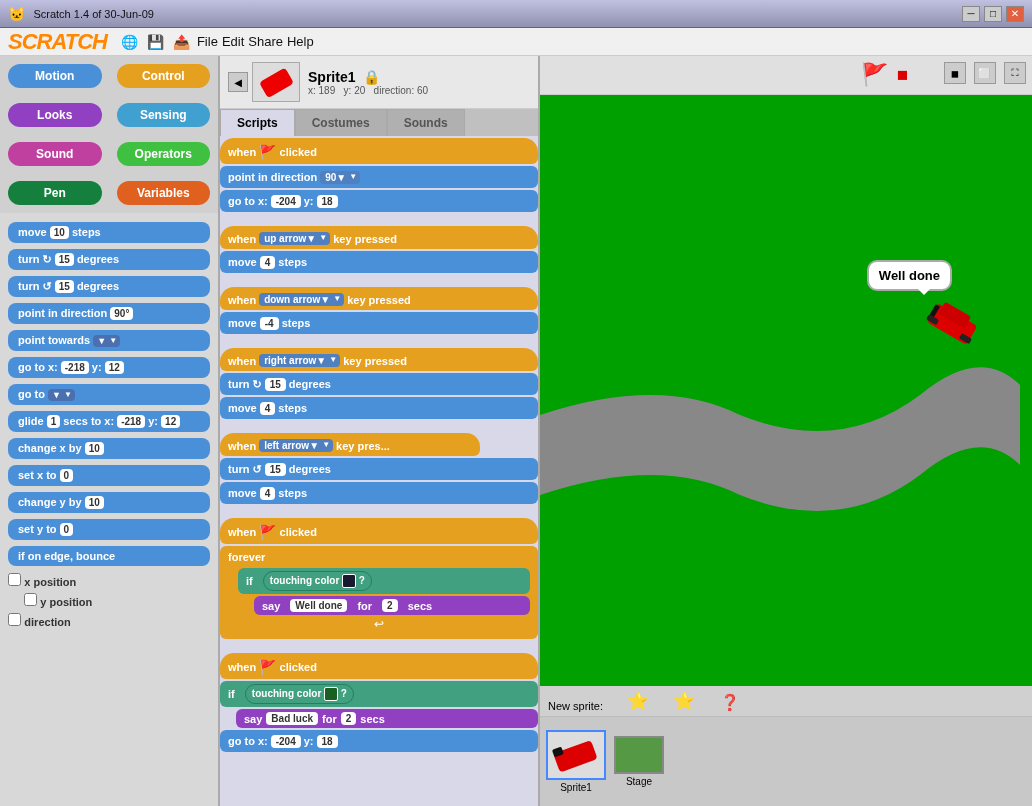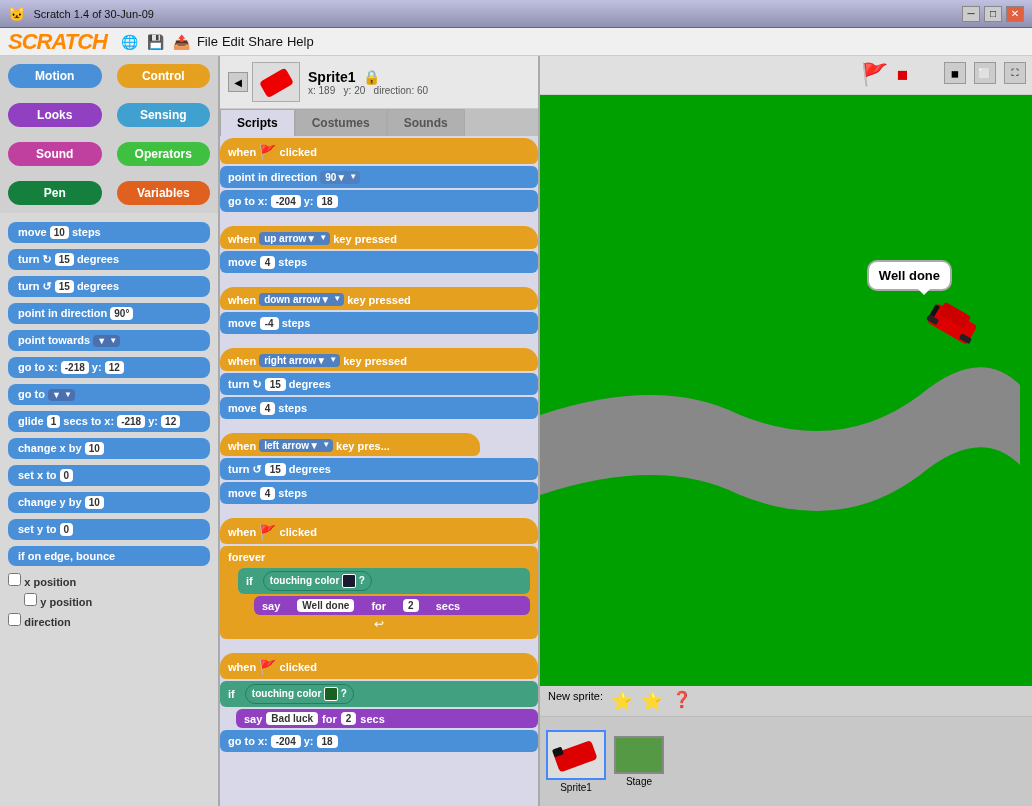--- a/index.html
+++ b/index.html
@@ -188,22 +188,22 @@
     #sprite-tray {
       background: #c8c8c8;
       height: 120px;
       display: flex;
       flex-direction: column;
     }
     #sprite-tray-header {
       background: #d0d0d0;
       padding: 4px 8px;
       display: flex;
-      align-items: flex-start;
-      gap: 8px;
+      align-items: flex-end;
+      gap: 24px;
       border-bottom: 1px solid #bbb;
       font-size: 11px;
     }
     .star-btn { font-size: 18px; cursor: pointer; }
     .question-btn { font-size: 16px; cursor: pointer; color: #555; }
     #sprite-tray-content {
       flex: 1;
       display: flex;
       align-items: center;
       padding: 6px;
@@ -389,21 +389,21 @@
       <div class="script-block">
         <div class="sb hat orange">
           when <span class="sb-green-flag">🚩</span> clicked
         </div>
         <div style="background:#e6a020;border-radius:6px;padding:4px 8px 8px 8px;margin:1px 0;">
           <span style="color:white;font-weight:bold;font-size:11px;">forever</span>
           <div style="margin-left:10px;margin-top:4px;">
             <div style="background:#40a080;border-radius:6px;padding:3px 8px;margin:2px 0;display:flex;align-items:center;gap:4px;color:white;font-weight:bold;font-size:11px;">
               if &nbsp;<span style="background:#40a080;border:1px solid #208060;border-radius:12px;padding:2px 6px;font-size:10px;">touching color <span style="display:inline-block;width:14px;height:14px;background:#1a1a2e;border-radius:2px;vertical-align:middle;border:1px solid white;"></span> ?</span>
             </div>
-            <div style="background:#9040c0;border-radius:6px;padding:3px 8px;margin:2px 0 2px 16px;display:flex;align-items:center;gap:17px;color:white;font-weight:bold;font-size:11px;">
+            <div style="background:#9040c0;border-radius:6px;padding:3px 8px;margin:2px 0 2px 16px;display:flex;align-items:center;gap:10px;color:white;font-weight:bold;font-size:11px;">
               say <span style="background:white;color:#333;border-radius:4px;padding:1px 5px;font-size:10px;">Well done</span> for <span style="background:white;color:#333;border-radius:4px;padding:1px 5px;font-size:10px;">2</span> secs
             </div>
           </div>
           <div class="loop-arrow">↩</div>
         </div>
       </div>
 
       <div class="script-block">
         <div class="sb hat orange">
           when <span class="sb-green-flag">🚩</span> clicked

